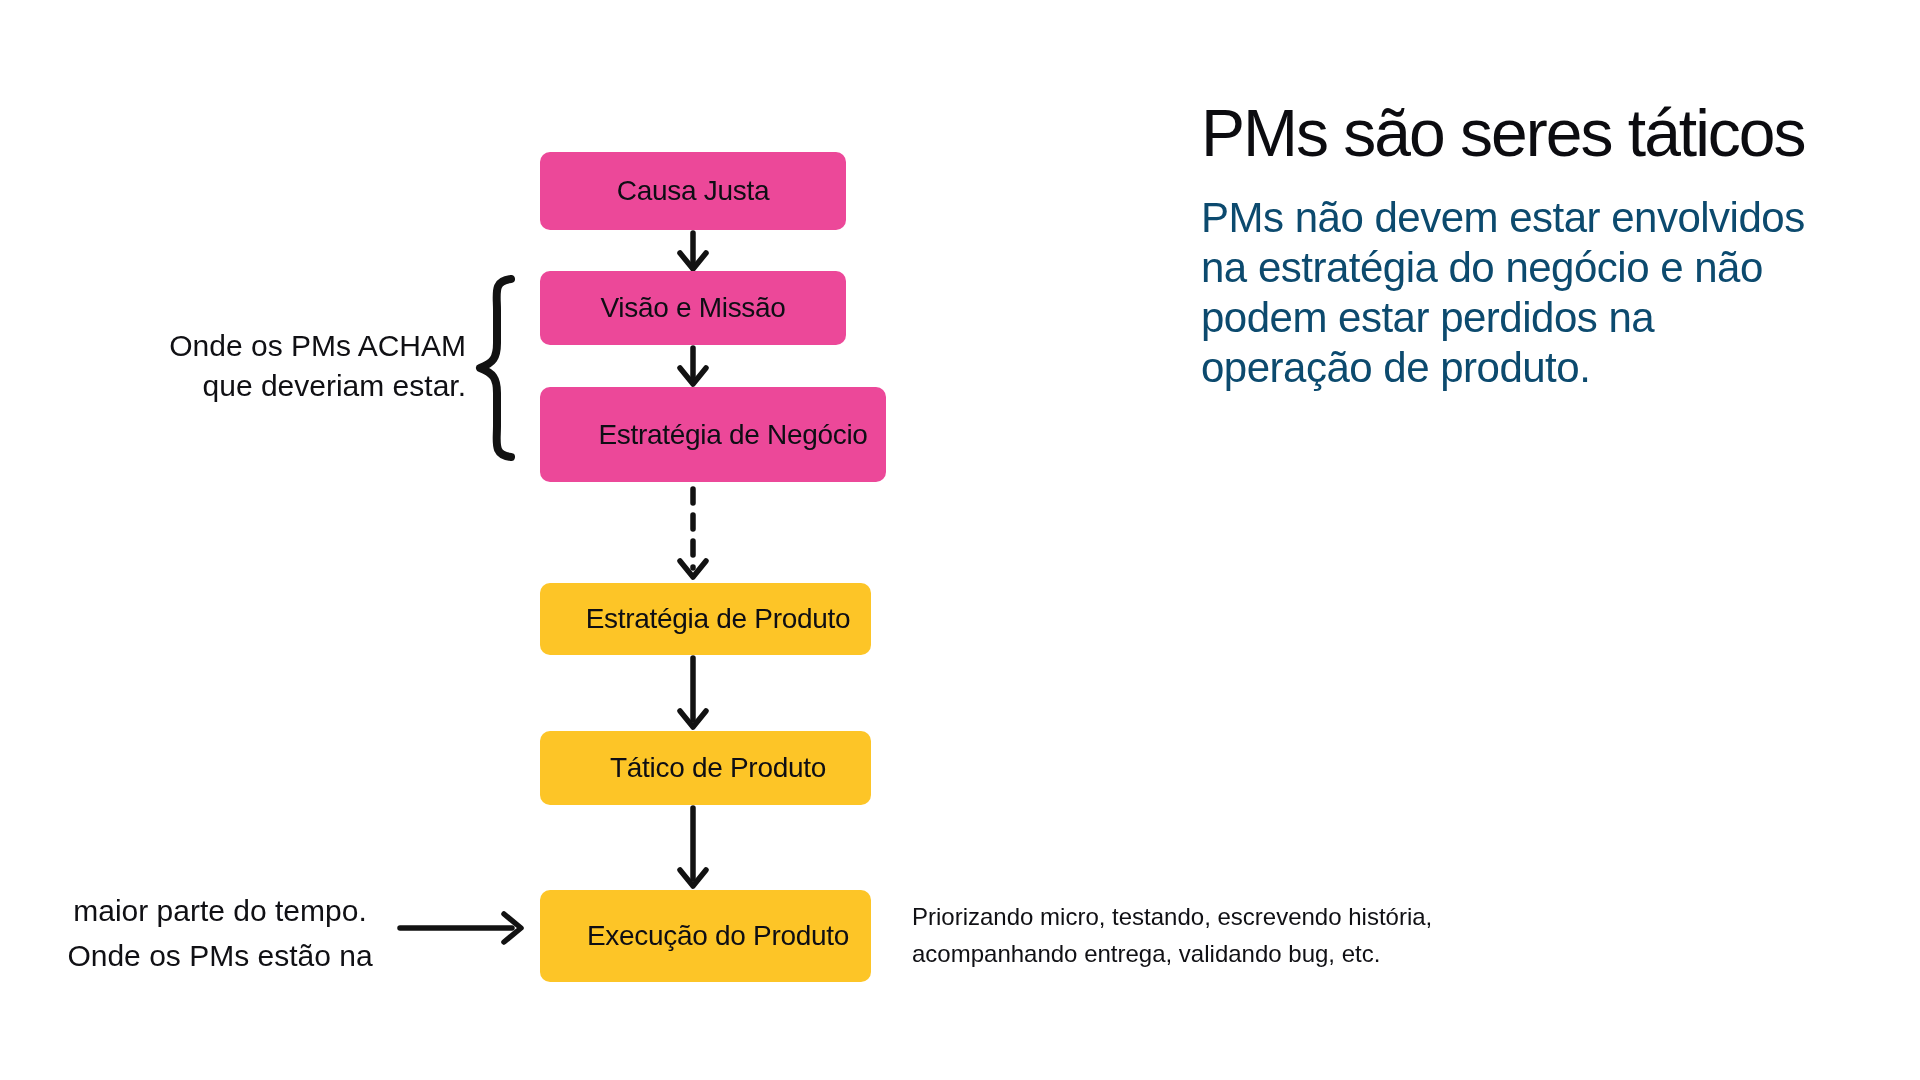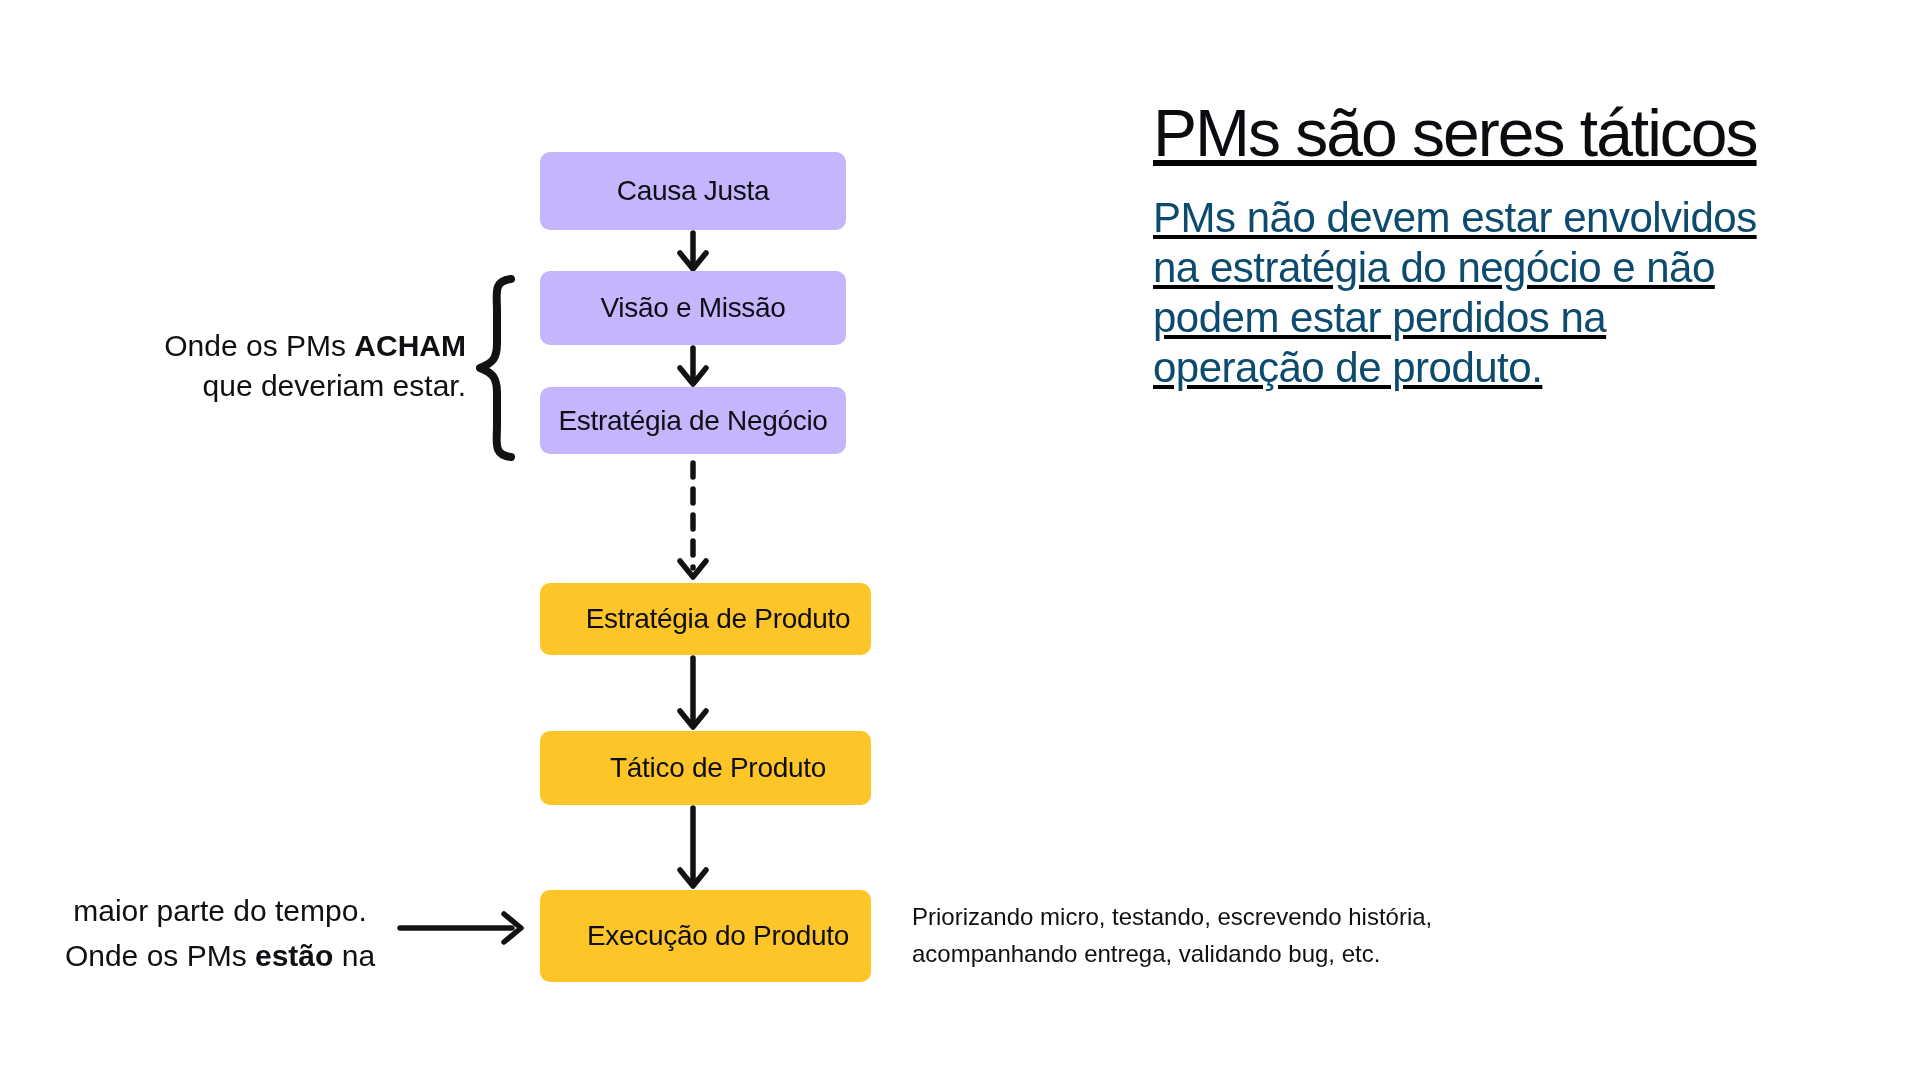--- a/index.html
+++ b/index.html
@@ -28,36 +28,36 @@
     width: 306px;
     border-radius: 10px;
     display: flex;
     align-items: center;
     justify-content: center;
     font-size: 28px;
     font-weight: 500;
     letter-spacing: -0.3px;
     color: #0e0e14;
   }
-  .node-blue   { background: #c4b5fd; }
+  .node-blue   { background: #ec4899; }
   .node-yellow { background: #fdc527; padding-left: 25px; }
   .node-1 { top: 152px; height: 78px; }
   .node-2 { top: 271px; height: 74px; }
-  .node-3 { top: 387px; height: 67px; }
+  .node-3 { top: 387px; height: 95px; padding-left: 40px; }
   .node-4 { top: 583px; height: 72px; }
   .node-5 { top: 731px; height: 74px; }
   .node-6 { top: 890px; height: 92px; }
 
   .note {
     position: absolute;
     color: #101014;
     font-size: 30px;
     line-height: 44px;
   }
-  .note b { font-weight: 700; }
+  .note b { font-weight: 400; }
   .brace-note {
     left: 150px;
     top: 326px;
     width: 316px;
     text-align: right;
     line-height: 40px;
   }
   .arrow-note {
     left: 60px;
     top: 888px;
@@ -68,24 +68,23 @@
   .execution-note {
     left: 912px;
     top: 898px;
     width: 560px;
     text-align: left;
     font-size: 24px;
     line-height: 37px;
   }
   .headline {
     position: absolute;
-    left: 1153px;
+    left: 1201px;
     top: 95px;
     width: 640px;
-    text-decoration: underline;
   }
   .headline-title {
     font-size: 66px;
     font-weight: 500;
     letter-spacing: -2px;
     color: #0c0c10;
     margin: 0 0 22px 0;
     white-space: nowrap;
   }
   .headline-subtitle {

